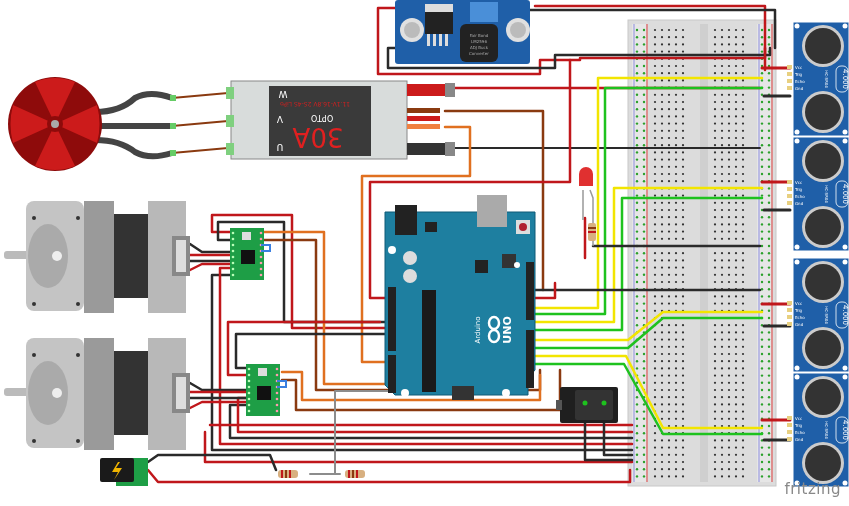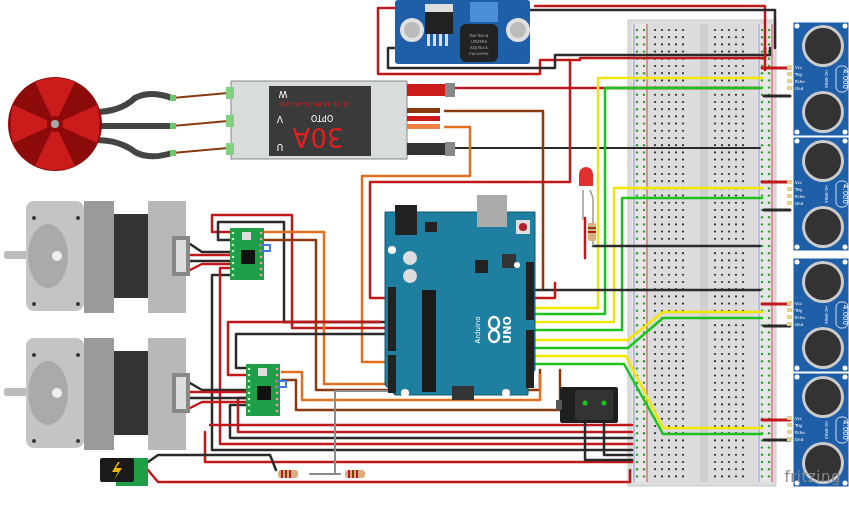--- a/index.html
+++ b/index.html
@@ -1,19 +1,19 @@
 <!DOCTYPE html>
 <html><head>
 <meta charset="utf-8">
 <style>
   html,body{margin:0;padding:0;background:#fff;}
   body{width:849px;height:506px;overflow:hidden;position:relative;font-family:"DejaVu Sans",sans-serif;}
   #canvas{position:absolute;left:0;top:0;}
   .lbl{font-family:"DejaVu Sans",sans-serif;}
-  #brand{position:absolute;right:8px;bottom:20px;font-family:"DejaVu Sans",sans-serif;font-size:15px;color:#888;letter-spacing:0.5px;}
+  #brand{position:absolute;right:8px;bottom:8px;font-family:"DejaVu Sans",sans-serif;font-size:15px;color:#888;letter-spacing:0.5px;}
 </style>
 </head>
 <body>
 
 <svg id="canvas" width="849" height="506" viewBox="0 0 849 506">
 
   <g>
     <rect x="628" y="20" width="148" height="466" fill="#dcdcdc" stroke="#c8c8c8"></rect>
     <rect x="632" y="24" width="14" height="458" fill="#e6e6e6"></rect>
     <line x1="634" y1="24" x2="634" y2="482" stroke="#8e8ee0" stroke-width="1"></line>

